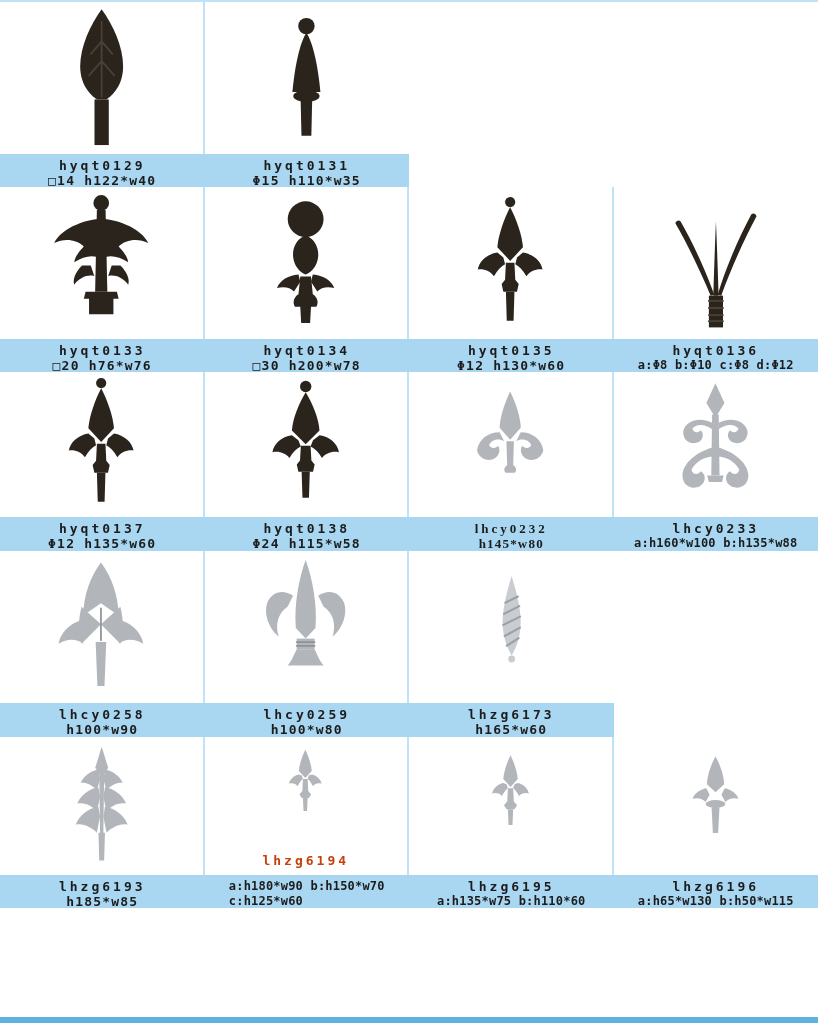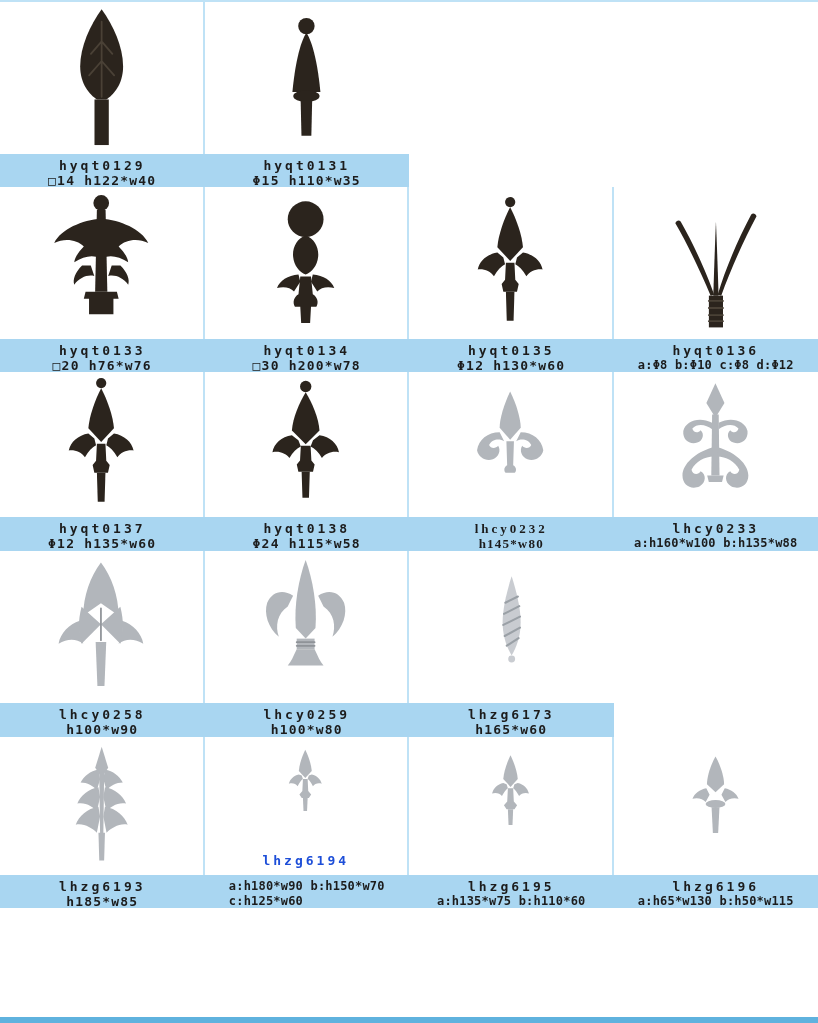--- a/index.html
+++ b/index.html
@@ -29,21 +29,21 @@
     font-size:13px;line-height:15px;letter-spacing:3px;font-weight:bold;
     white-space:nowrap;
   }
   .spec{
     font-size:13px;line-height:15px;letter-spacing:1.2px;font-weight:bold;
     white-space:nowrap;
   }
   .spec.tight{font-size:12px;letter-spacing:0.2px;}
   .spec-block{display:flex;flex-direction:column;align-items:flex-start;}
   .incell-code{
-    font-size:13px;letter-spacing:3px;font-weight:bold;color:#1d4ed8;
+    font-size:13px;letter-spacing:3px;font-weight:bold;color:#c2410c;
     margin-top:8px;white-space:nowrap;
   }
   svg.art{display:block;}
   .finish-dark{color:#2b241d;}
   .finish-light{color:#b2b6bb;}
   .finish-xlight{color:#c9ccd1;}
   .art path,.art circle,.art ellipse,.art rect{fill:currentColor;}
   .art .ln{fill:none;stroke-linecap:round;}
 </style>
 </head>

